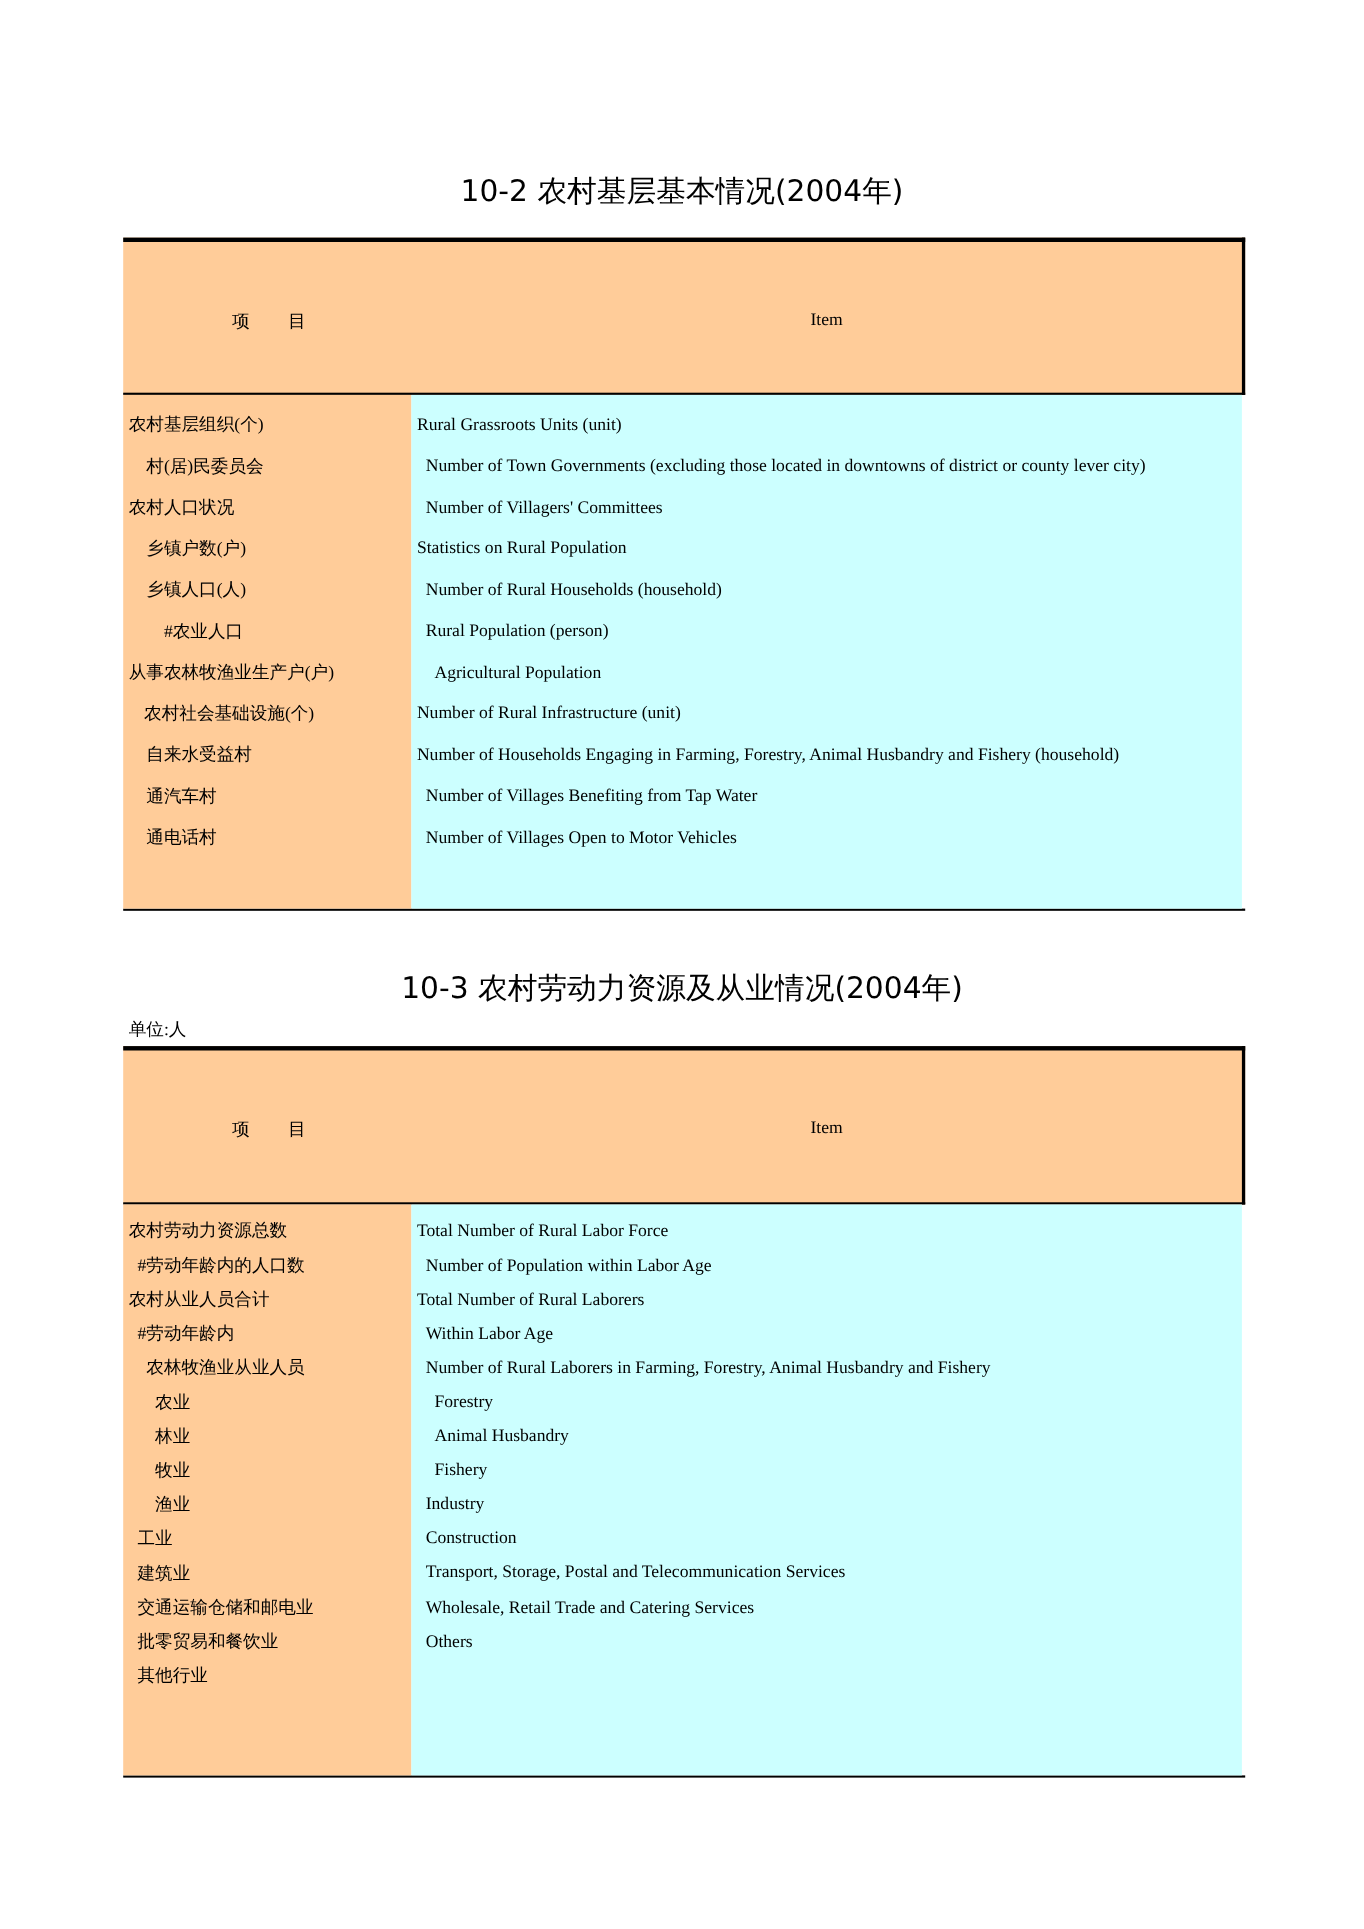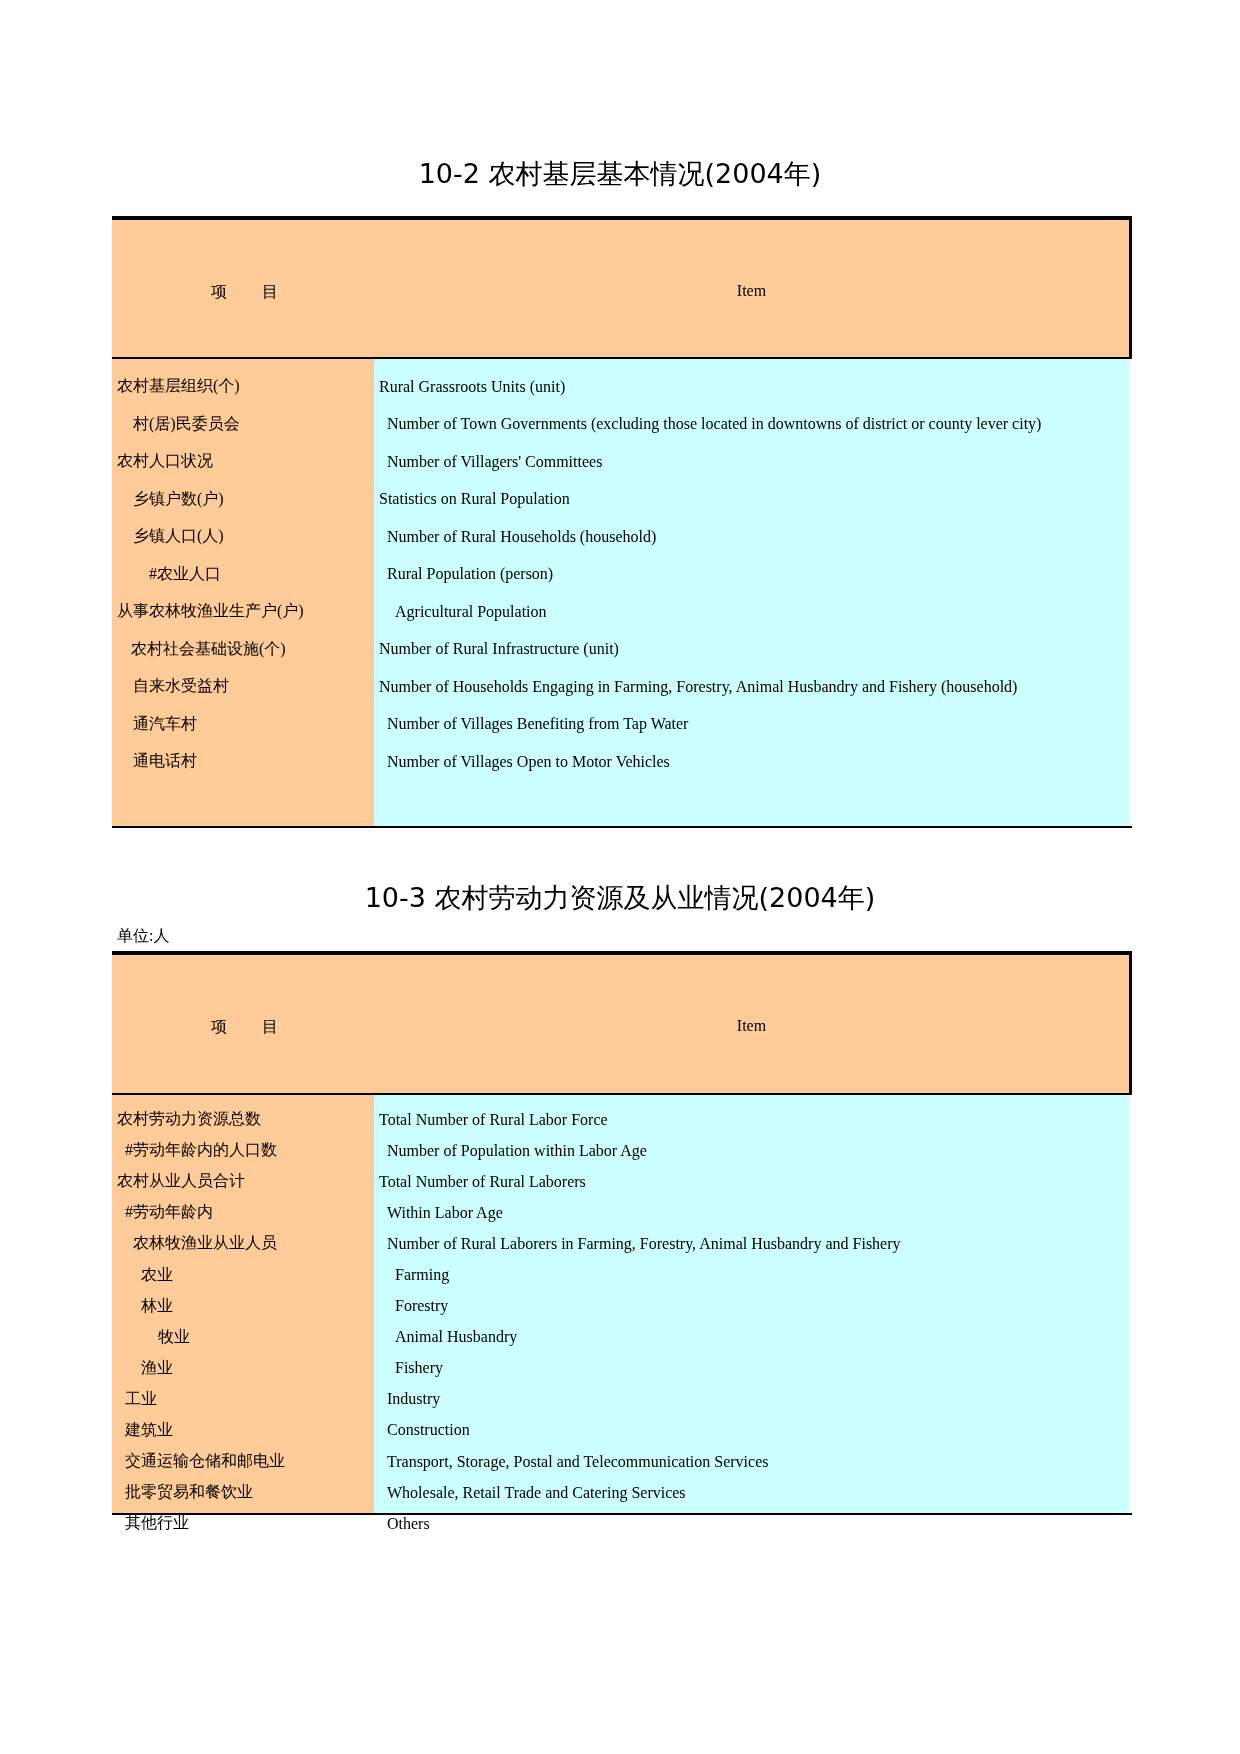--- a/index.html
+++ b/index.html
@@ -66,44 +66,43 @@
 <div class="title" style="top:880px;">10-3  农村劳动力资源及从业情况(2004年)</div>
 <div class="unit" style="top:926px;">单位:人</div>
 
 <div class="tbl" style="top:951px;">
   <div class="thead" style="height:144px;">
     <div class="cn" style="top:62px;">
       <span>项</span><span style="display:inline-block;width:35px;"></span><span>目</span>
     </div>
     <div class="en" style="top:62px;">Item</div>
   </div>
-  <div class="tbody" style="height:420px;">
+  <div class="tbody" style="height:521px;">
     <div class="col-cn" id="t2-cn" style="padding-top:9px;">
         <div class="row" style="height: 31.1px; padding-left: 5px;">农村劳动力资源总数</div>
         <div class="row" style="height: 31.1px; padding-left: 13px;">#劳动年龄内的人口数</div>
         <div class="row" style="height: 31.1px; padding-left: 5px;">农村从业人员合计</div>
         <div class="row" style="height: 31.1px; padding-left: 13px;">#劳动年龄内</div>
         <div class="row" style="height: 31.1px; padding-left: 21px;">农林牧渔业从业人员</div>
         <div class="row" style="height: 31.1px; padding-left: 29px;">农业</div>
         <div class="row" style="height: 31.1px; padding-left: 29px;">林业</div>
-        <div class="row" style="height: 31.1px; padding-left: 46px;">牧业</div>
+        <div class="row" style="height: 31.1px; padding-left: 29px;">牧业</div>
         <div class="row" style="height: 31.1px; padding-left: 29px;">渔业</div>
         <div class="row" style="height: 31.1px; padding-left: 13px;">工业</div>
         <div class="row" style="height: 31.1px; padding-left: 13px;">建筑业</div>
         <div class="row" style="height: 31.1px; padding-left: 13px;">交通运输仓储和邮电业</div>
         <div class="row" style="height: 31.1px; padding-left: 13px;">批零贸易和餐饮业</div>
         <div class="row" style="height: 31.1px; padding-left: 13px;">其他行业</div>
       </div>
     <div class="col-en" id="t2-en" style="padding-top:9px;">
         <div class="row" style="height: 31.1px; padding-left: 5px;">Total Number of Rural Labor Force</div>
         <div class="row" style="height: 31.1px; padding-left: 13px;">Number of Population within Labor Age</div>
         <div class="row" style="height: 31.1px; padding-left: 5px;">Total Number of Rural Laborers</div>
         <div class="row" style="height: 31.1px; padding-left: 13px;">Within Labor Age</div>
         <div class="row" style="height: 31.1px; padding-left: 13px;">Number of Rural Laborers in Farming, Forestry, Animal Husbandry and Fishery</div>
-        <div class="row" style="height: 31.1px; padding-left: 21px;">Farming</div>
         <div class="row" style="height: 31.1px; padding-left: 21px;">Forestry</div>
         <div class="row" style="height: 31.1px; padding-left: 21px;">Animal Husbandry</div>
         <div class="row" style="height: 31.1px; padding-left: 21px;">Fishery</div>
         <div class="row" style="height: 31.1px; padding-left: 13px;">Industry</div>
         <div class="row" style="height: 31.1px; padding-left: 13px;">Construction</div>
         <div class="row" style="height: 31.1px; padding-left: 13px;">Transport, Storage, Postal and Telecommunication Services</div>
         <div class="row" style="height: 31.1px; padding-left: 13px;">Wholesale,  Retail Trade and Catering Services</div>
         <div class="row" style="height: 31.1px; padding-left: 13px;">Others</div>
       </div>
   </div>

